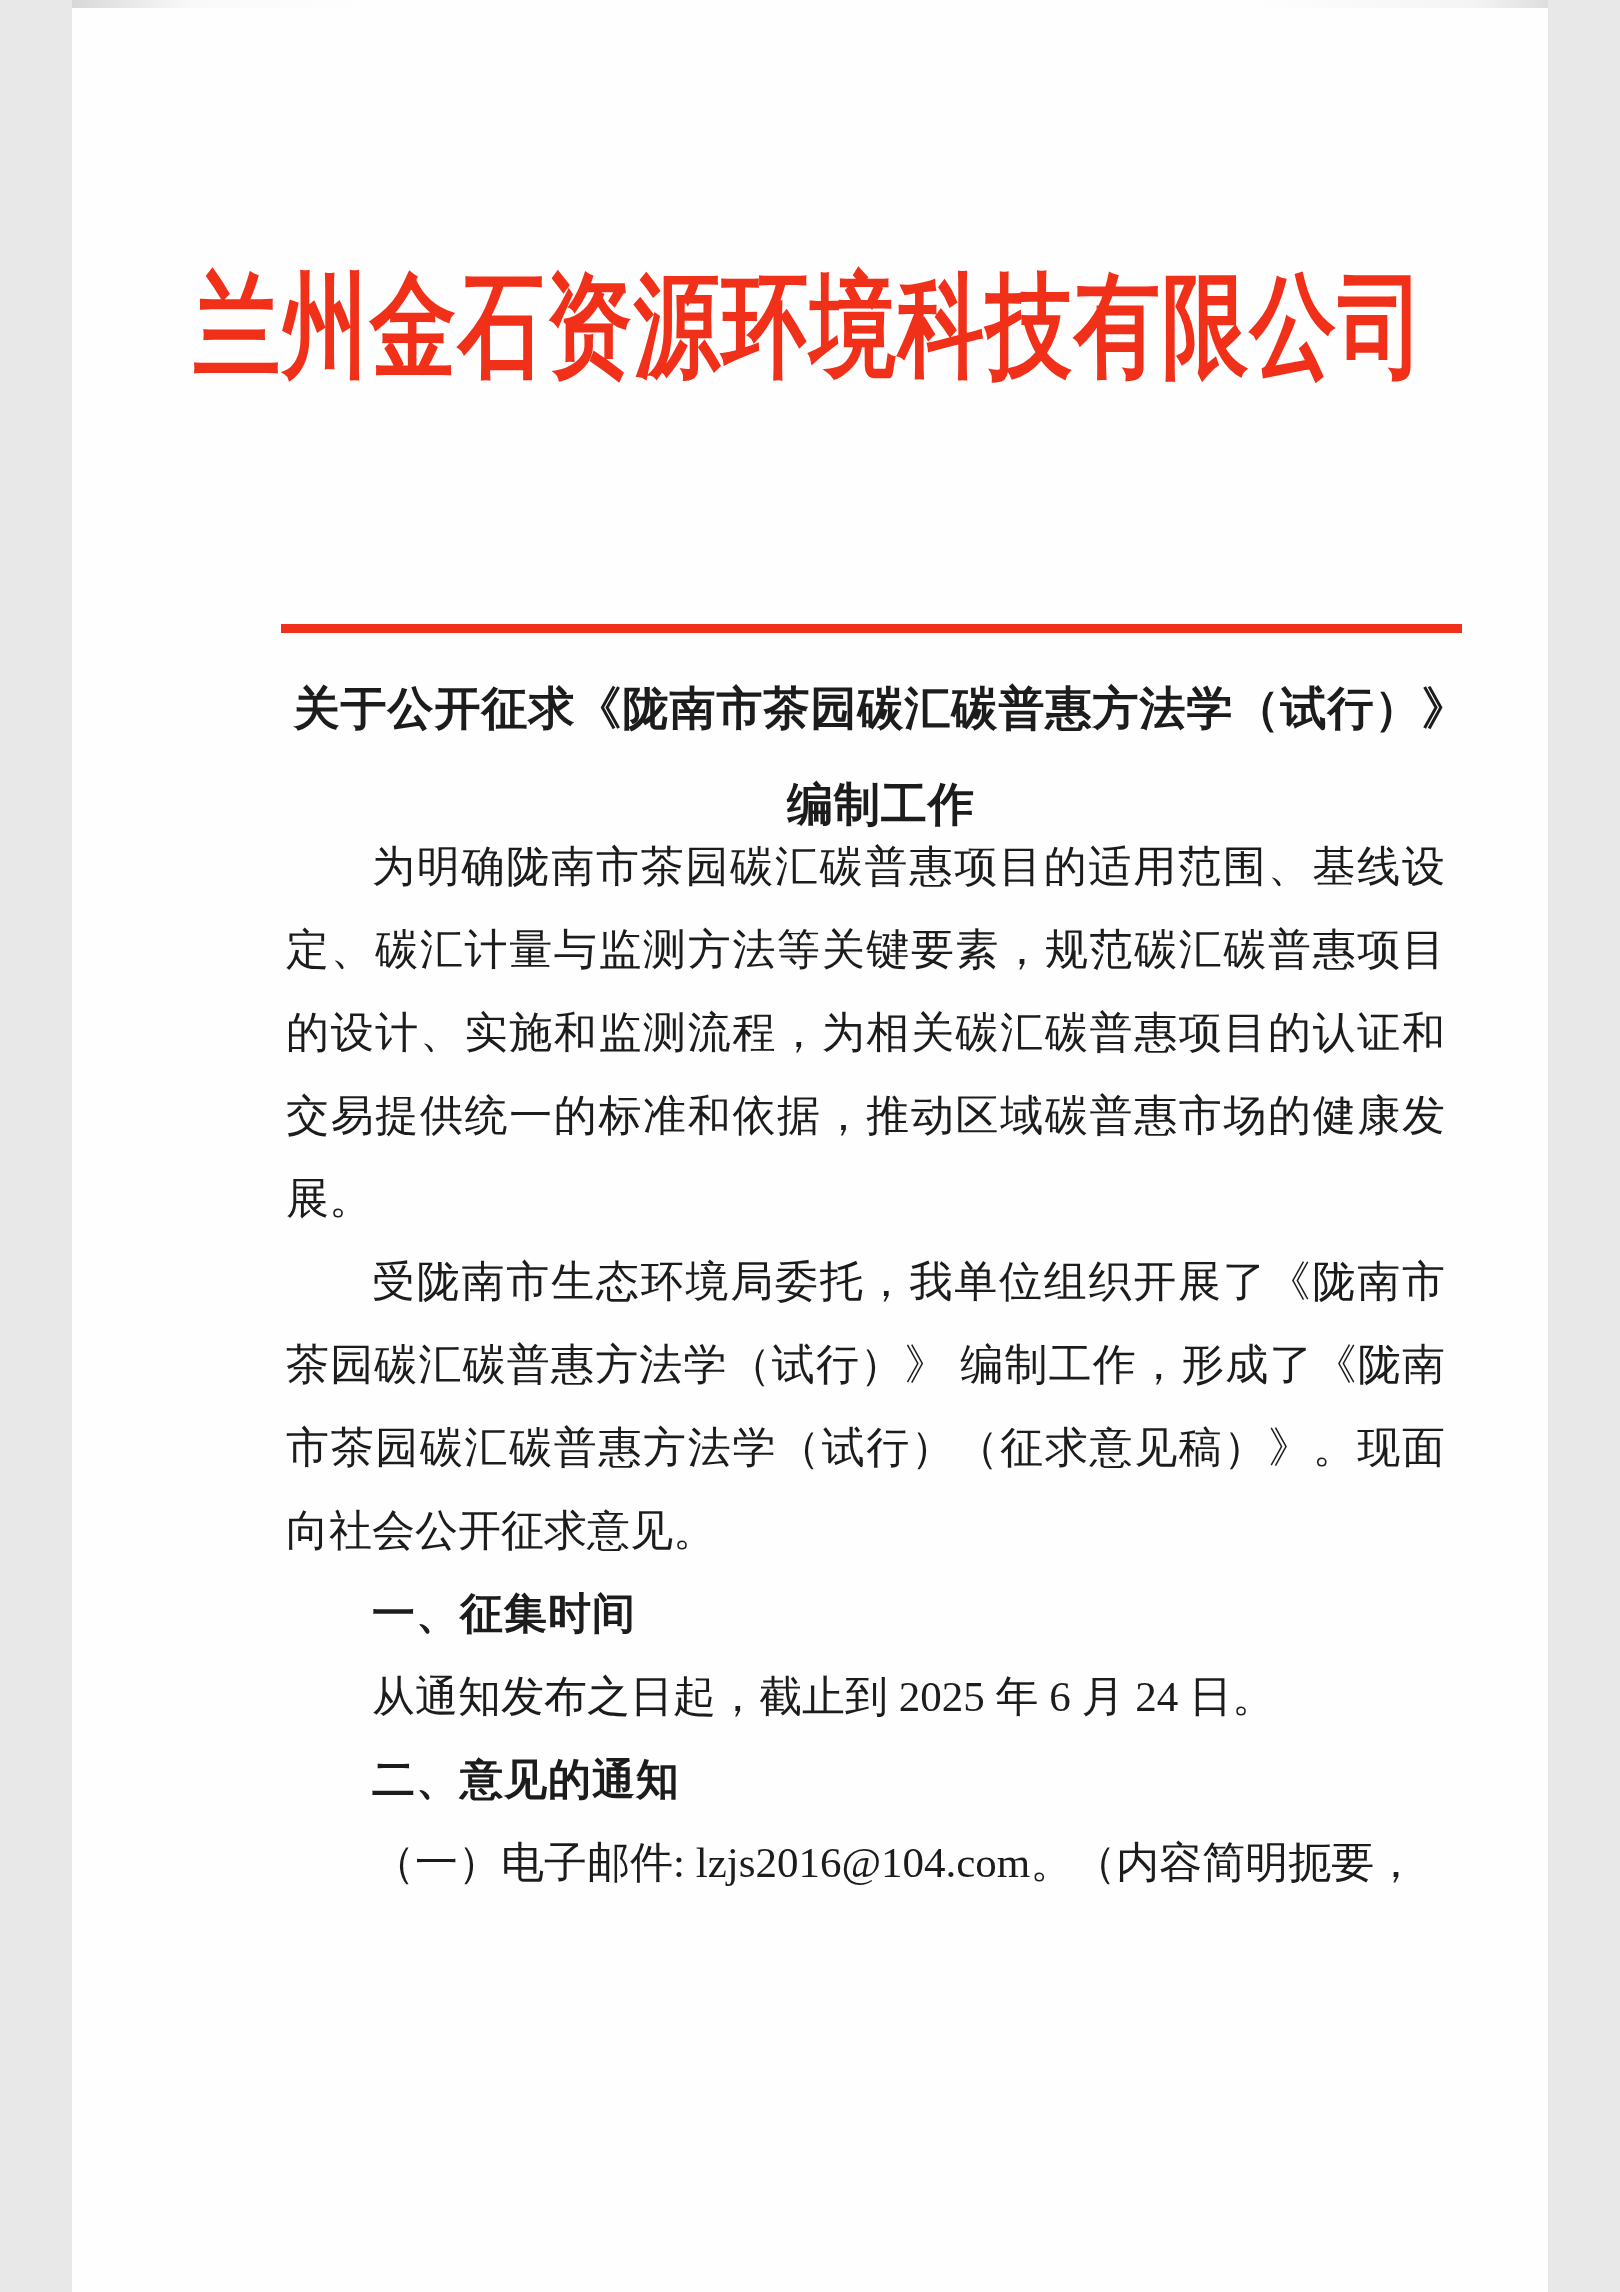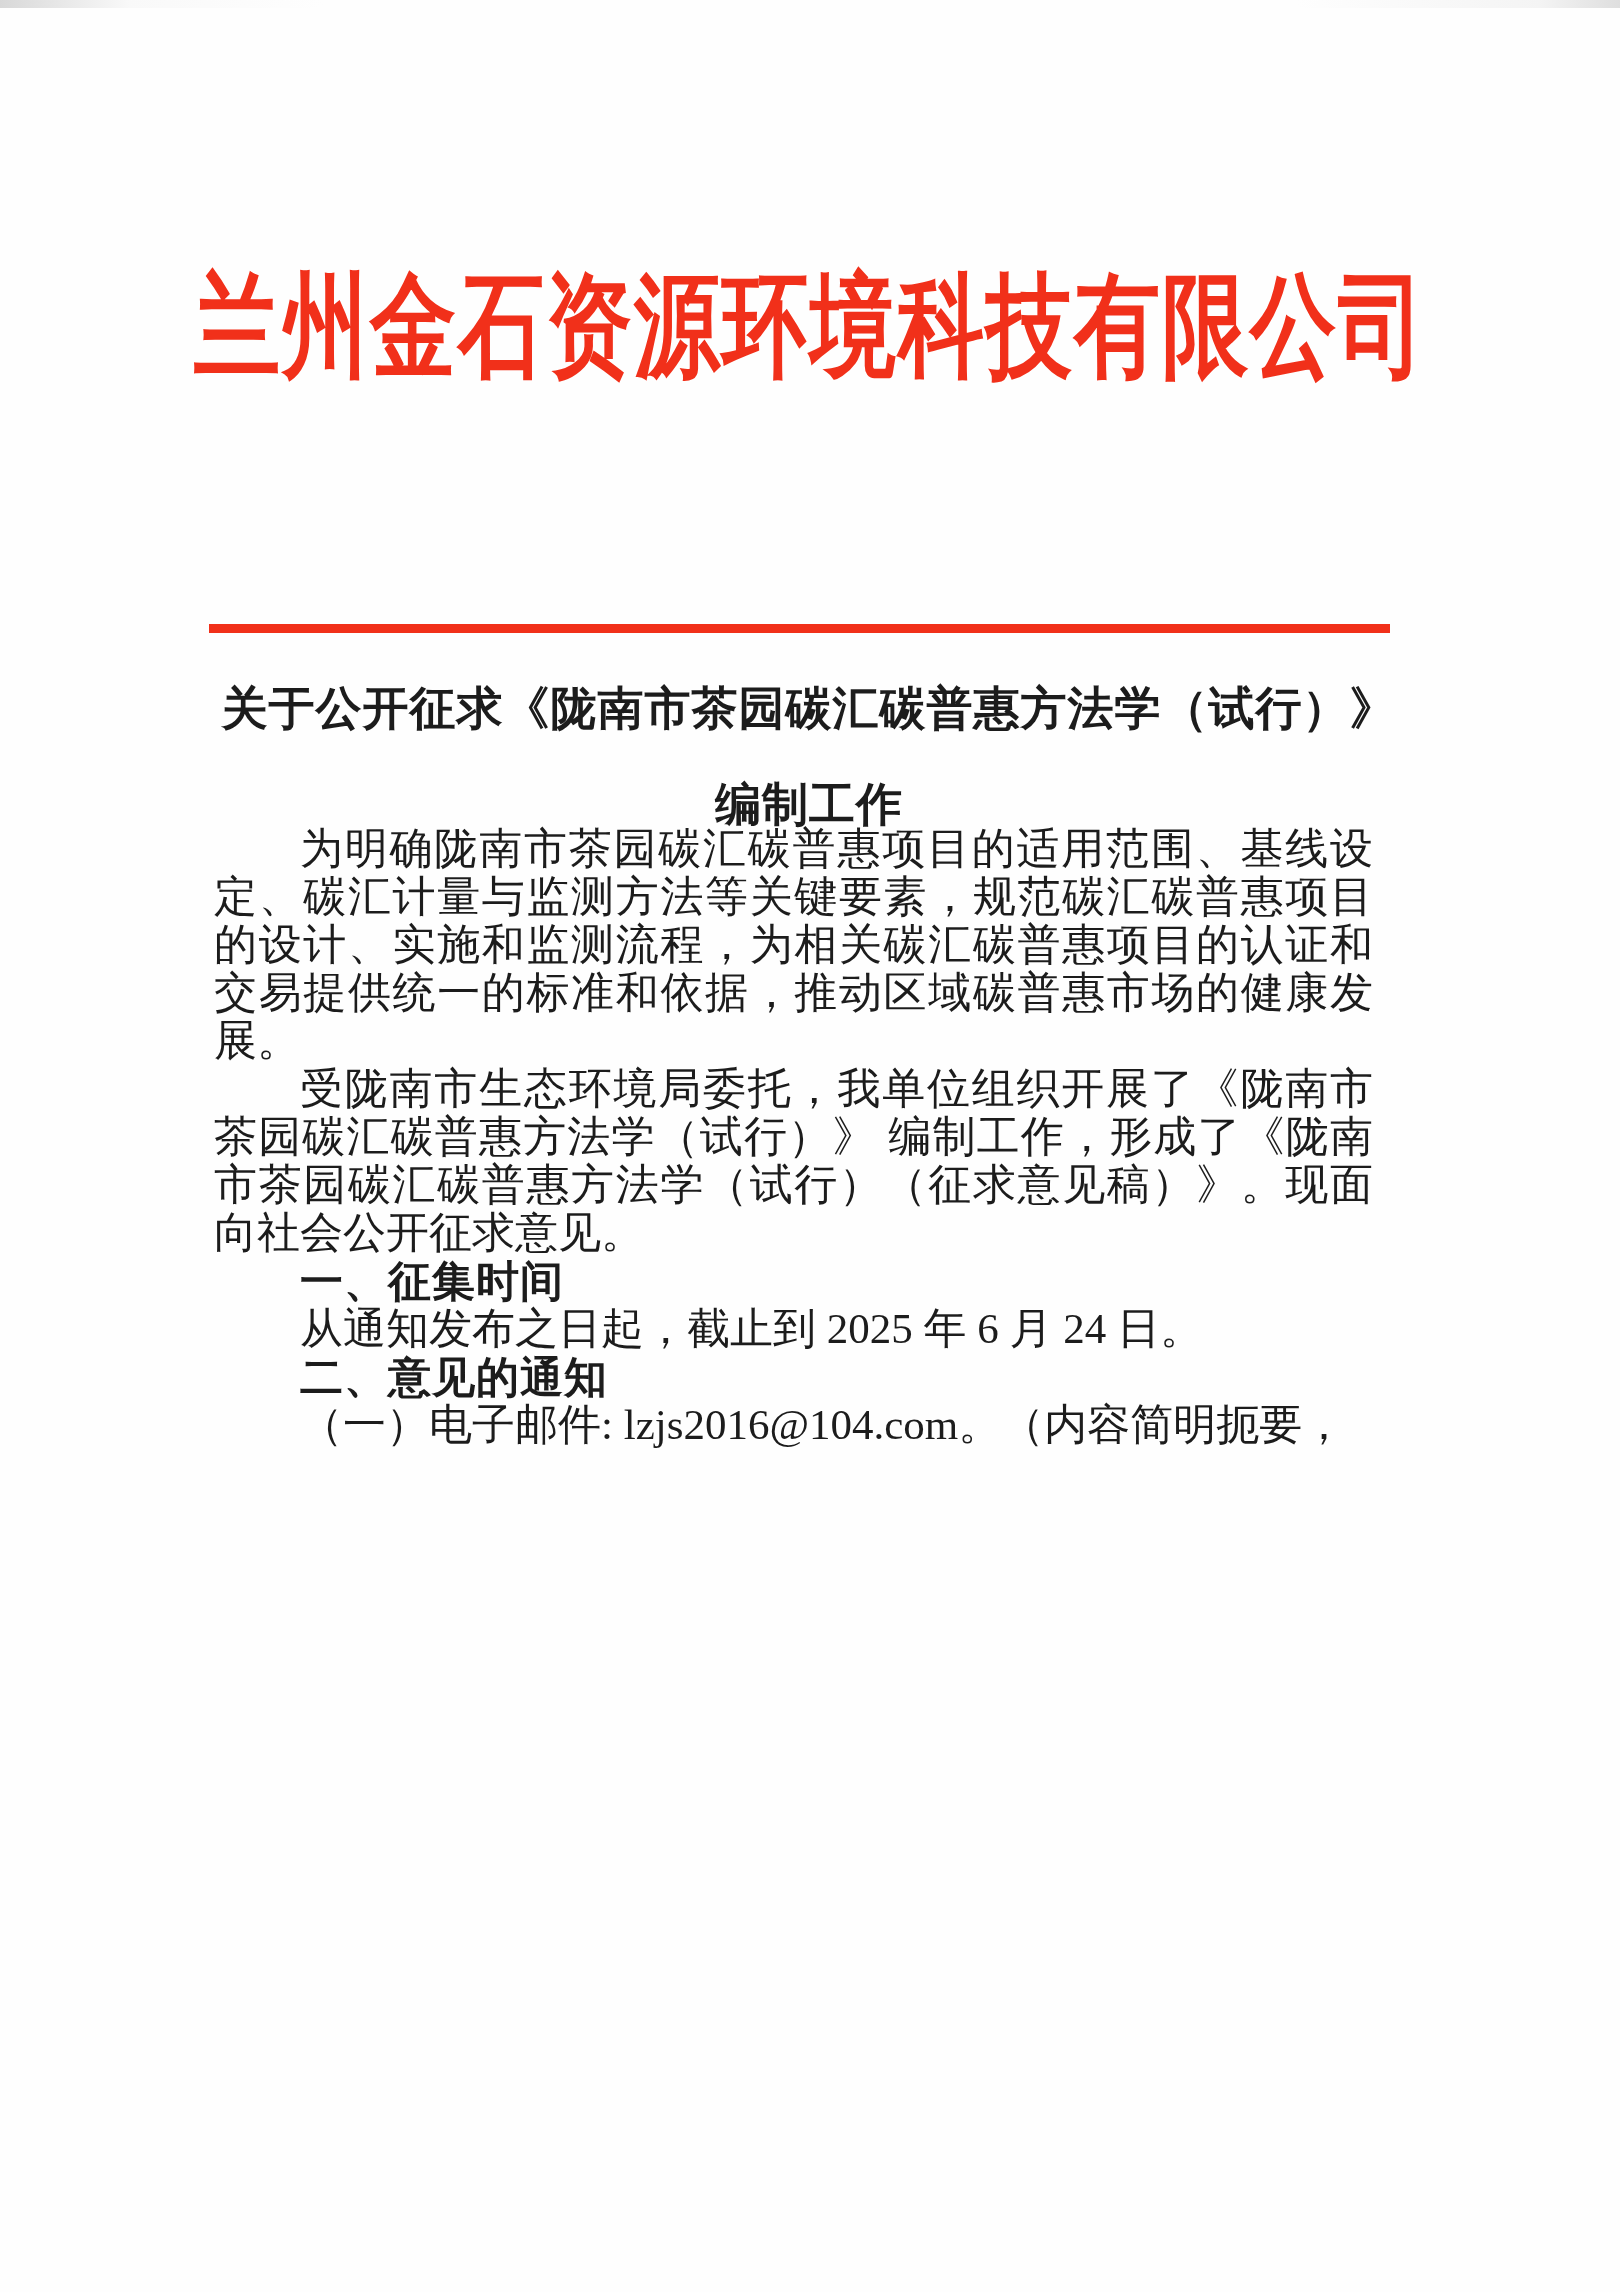--- a/index.html
+++ b/index.html
@@ -2,21 +2,21 @@
 <html lang="zh"><head>
 <meta charset="utf-8">
 <style>
   html, body {
     margin: 0;
     padding: 0;
     background: #e8e8e8;
   }
   .page {
     position: relative;
-    width: 1620px;
+    width: 1476px;
     height: 2293px;
     margin: 0 auto;
     background: #fefefe;
     overflow: hidden;
     font-family: "Liberation Serif", serif;
     color: #1c1c1c;
   }
   
   .scan-edge-top {
     position: absolute;
@@ -61,21 +61,21 @@
     font-size: 46px;
     line-height: 96px;
     letter-spacing: 1px;
   }
   .doc-body {
     position: absolute;
     top: 825px;
     left: 214px;
     width: 1159px;
     font-size: 43px;
-    line-height: 48px;
+    line-height: 83px;
     text-align: justify;
     text-align-last: left;
   }
   .doc-body p {
     margin: 0;
     text-indent: 2em;
   }
   .doc-body .section-heading {
     margin: 0;
     text-indent: 2em;

